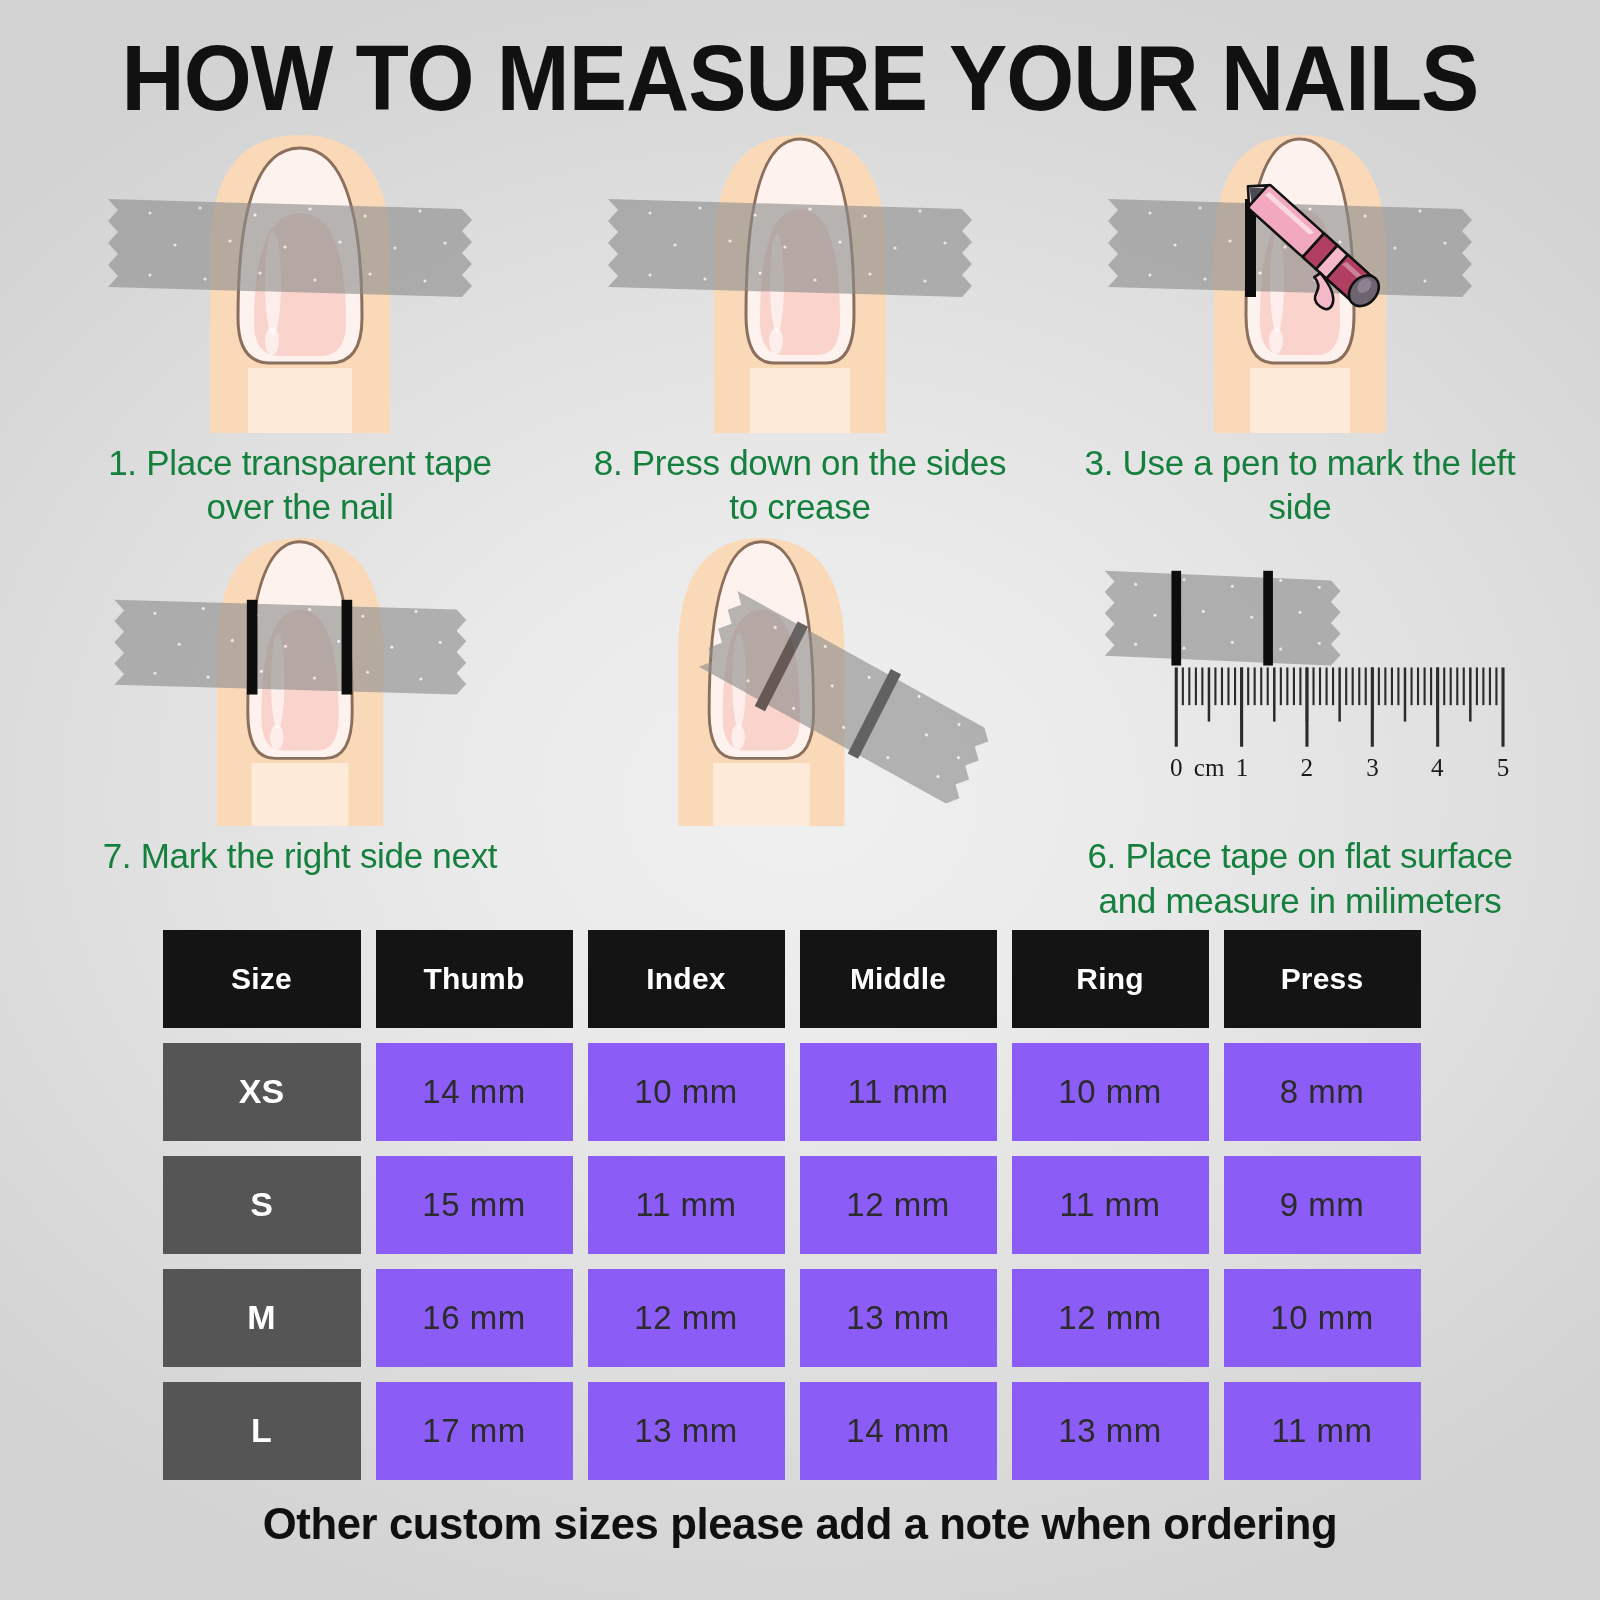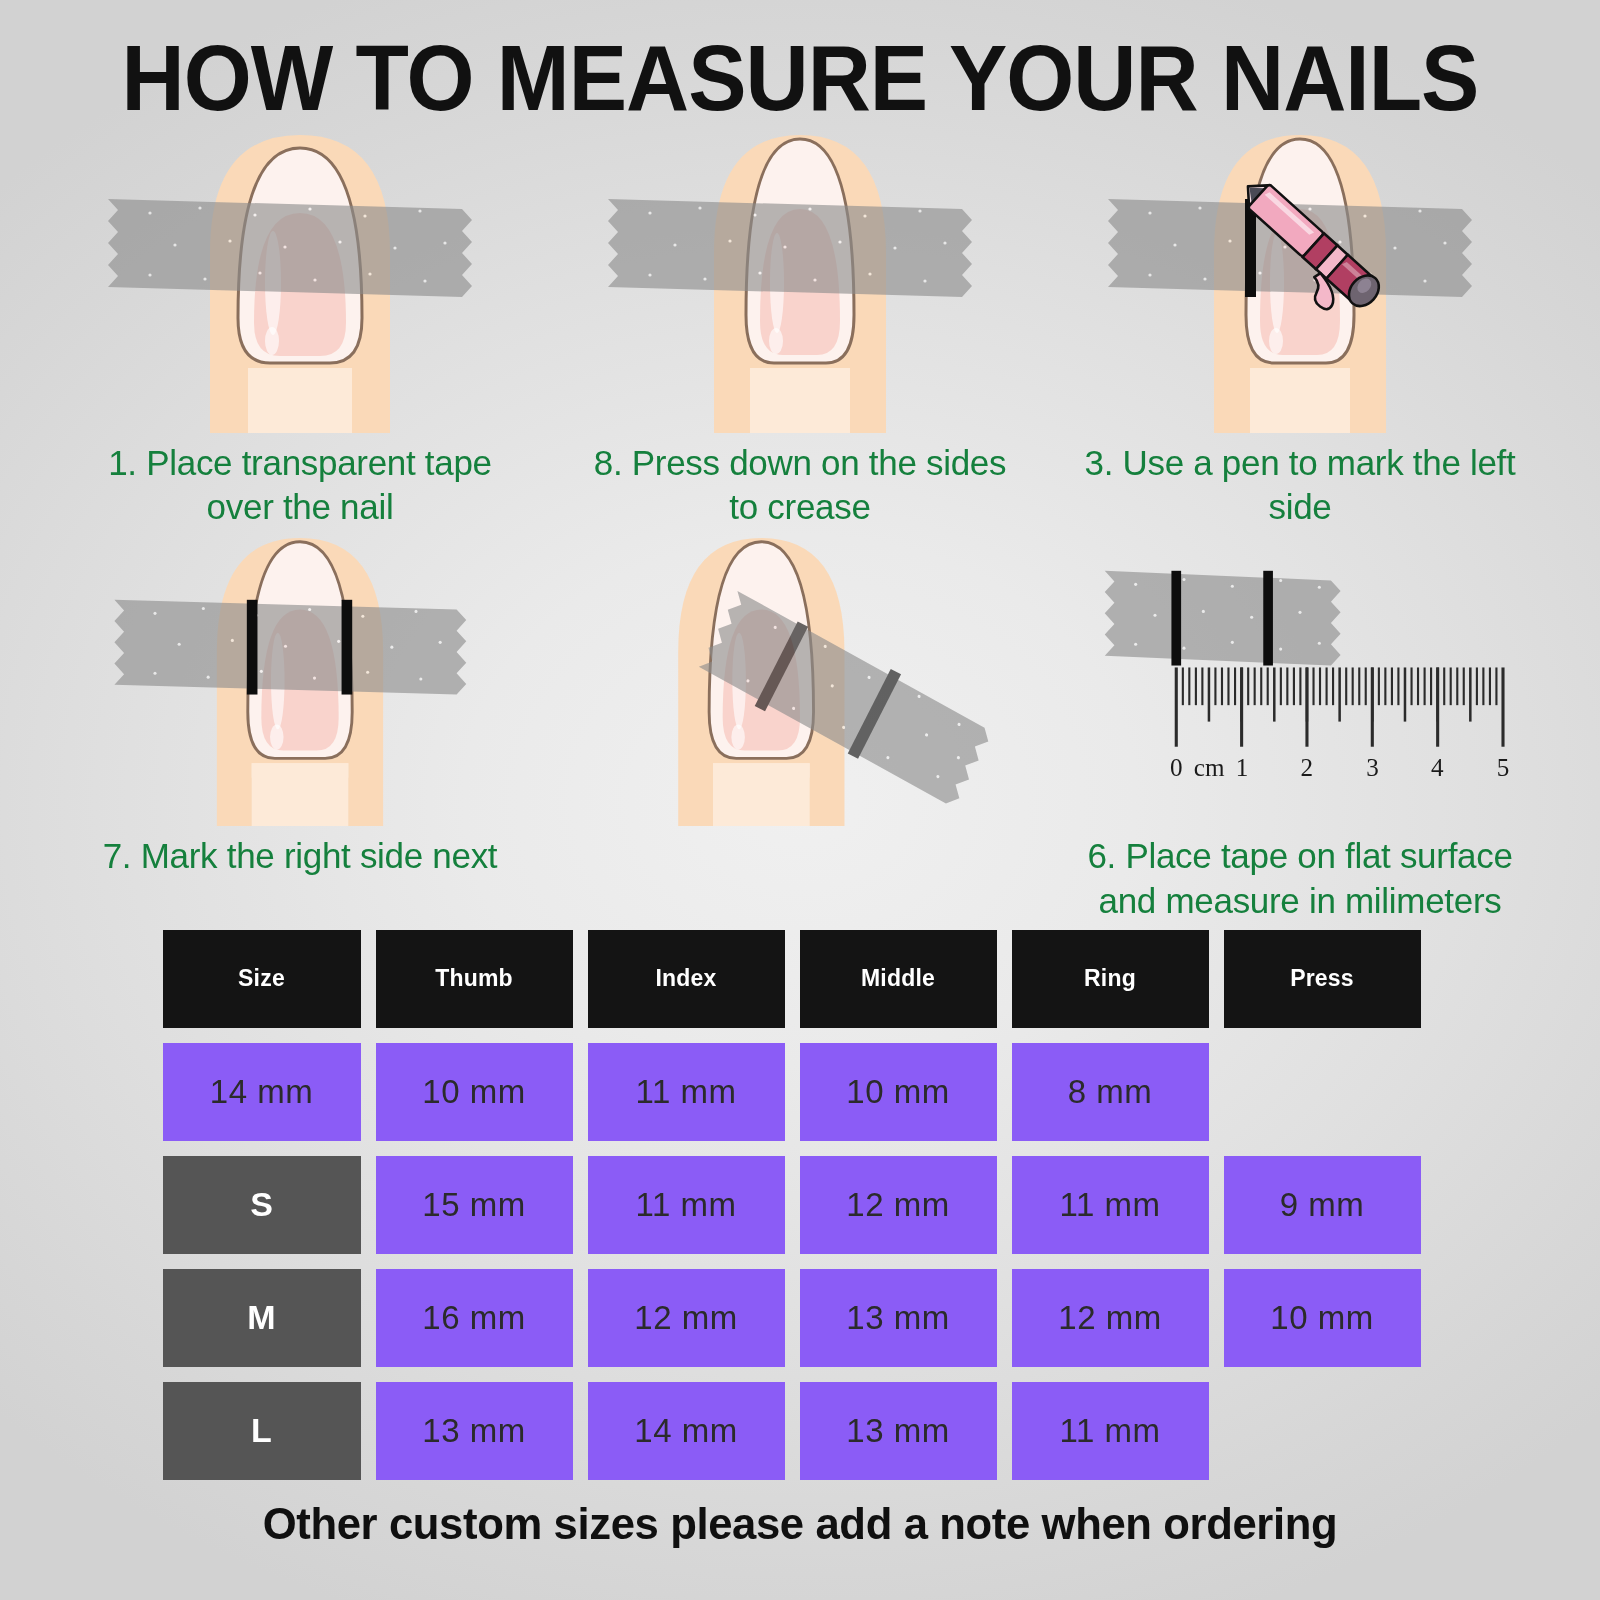--- a/index.html
+++ b/index.html
@@ -88,21 +88,21 @@
     display: flex;
     align-items: center;
     justify-content: center;
     font-size: 33px;
   }
 
   .cell.head {
     background: #141414;
     color: #ffffff;
     font-weight: 700;
-    font-size: 23px;
+    font-size: 30px;
     letter-spacing: 0.2px;
   }
 
   .cell.sizecell {
     background: #555555;
     color: #ffffff;
     font-weight: 700;
     font-size: 34px;
   }
 
@@ -466,20 +466,21 @@
   <div class="trow">
     <div class="cell head">Size</div>
     <div class="cell head">Thumb</div>
     <div class="cell head">Index</div>
     <div class="cell head">Middle</div>
     <div class="cell head">Ring</div>
     <div class="cell head">Press</div>
   </div>
 
   <div class="trow">
+    <div class="cell sizecell">XS</div>
     <div class="cell data">14 mm</div>
     <div class="cell data">10 mm</div>
     <div class="cell data">11 mm</div>
     <div class="cell data">10 mm</div>
     <div class="cell data">8 mm</div>
   </div>
 
   <div class="trow">
     <div class="cell sizecell">S</div>
     <div class="cell data">15 mm</div>
@@ -493,20 +494,21 @@
     <div class="cell sizecell">M</div>
     <div class="cell data">16 mm</div>
     <div class="cell data">12 mm</div>
     <div class="cell data">13 mm</div>
     <div class="cell data">12 mm</div>
     <div class="cell data">10 mm</div>
   </div>
 
   <div class="trow">
     <div class="cell sizecell">L</div>
+    <div class="cell data">17 mm</div>
     <div class="cell data">13 mm</div>
     <div class="cell data">14 mm</div>
     <div class="cell data">13 mm</div>
     <div class="cell data">11 mm</div>
   </div>
 </div>
 
 <div class="footer-note">Other custom sizes please add a note when ordering</div>
 
 </body></html>

